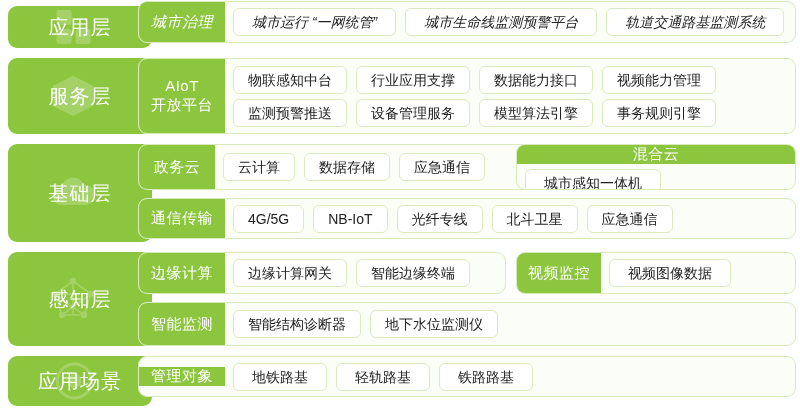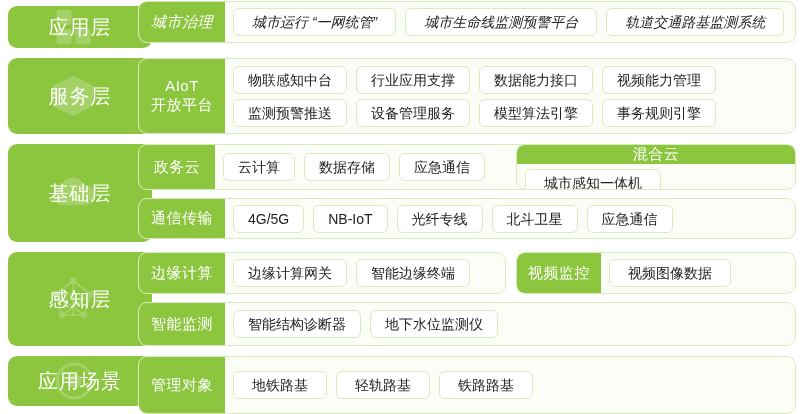--- a/index.html
+++ b/index.html
@@ -133,21 +133,21 @@
 
   
   #p-chengshizhili { left: 0;   top: 1px;   right: 0;   height: 42px; font-style: italic; }
   #p-aiot         { left: 0;   top: 58px;  right: 0;   height: 76px; }
   #p-zhengwuyun   { left: 0;   top: 144px; width: 417px; height: 46px; }
   #p-hunheyun     { left: 378px; top: 144px; right: 0;  height: 46px; flex-direction: column; }
   #p-tongxin      { left: 0;   top: 198px; right: 0;   height: 41px; }
   #p-bianyuan     { left: 0;   top: 252px; width: 368px; height: 42px; }
   #p-shipin       { left: 378px; top: 252px; right: 0;  height: 42px; }
   #p-zhinengjc    { left: 0;   top: 302px; right: 0;    height: 44px; }
-  #p-guanli       { left: 0;   top: 356px; right: 0;    height: 58px; }
+  #p-guanli       { left: 0;   top: 356px; right: 0;    height: 41px; align-items: center; }
 
   
   #l-yingyongceng { top: 6px;   height: 42px; }
   #l-fuwuceng     { top: 58px;  height: 76px; }
   #l-jichuceng    { top: 144px; height: 98px; text-align: right; }
   #l-ganzhiceng   { top: 252px; height: 94px; }
   #l-changjing    { top: 356px; height: 50px; }
 </style>
 </head>
 <body>

